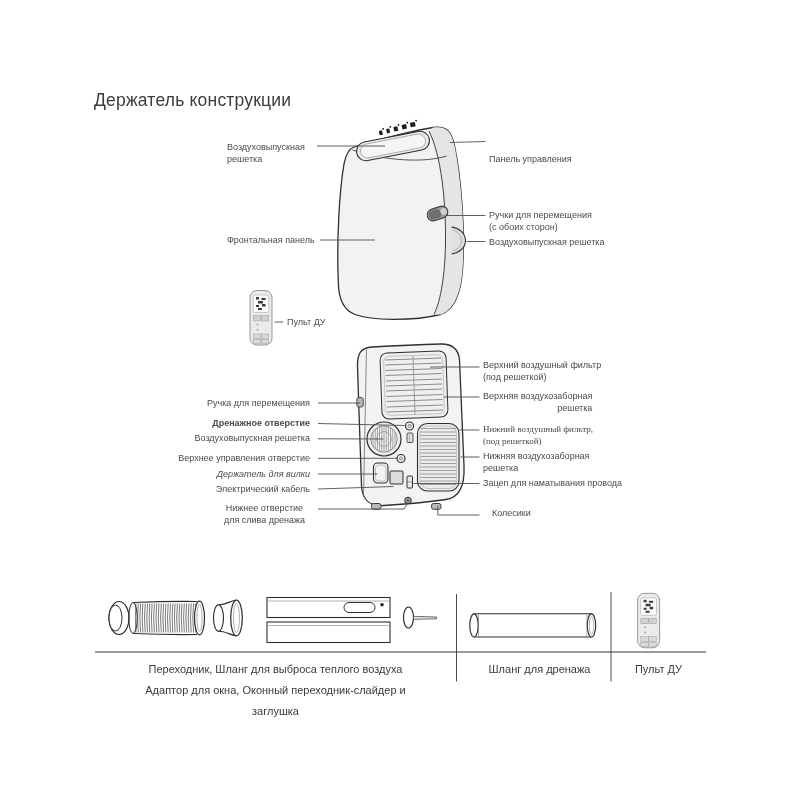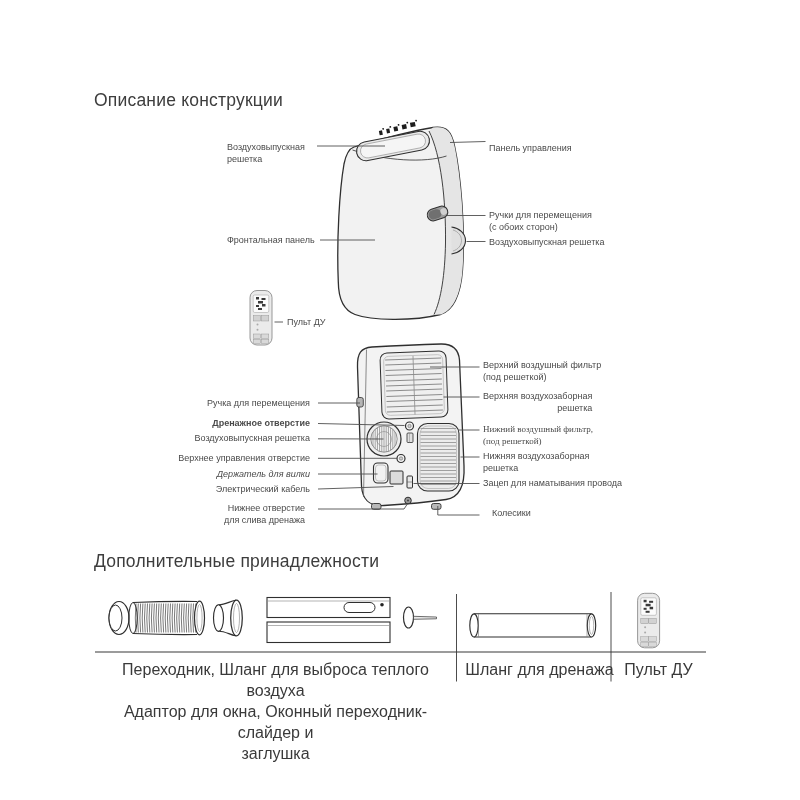--- a/index.html
+++ b/index.html
@@ -1,22 +1,22 @@
 <!DOCTYPE html>
 <html><head>
 <meta charset="utf-8">
 <style>
   html,body{margin:0;padding:0;background:#ffffff;}
   .page{position:relative;width:800px;height:800px;background:#ffffff;overflow:hidden;
         font-family:"Liberation Sans","DejaVu Sans",sans-serif;}
   .art{position:absolute;left:0;top:0;width:800px;height:800px;}
   .sec-title{position:absolute;font-size:17.5px;color:#3d3d3d;letter-spacing:.2px;white-space:pre;}
   .lbl{position:absolute;font-size:9px;line-height:12px;color:#4a4a4a;white-space:pre-line;}
-  .lbl.r{text-align:right;}
-  .cap{position:absolute;font-size:16px;line-height:21px;color:#3a3a3a;text-align:center;white-space:pre-line;}
+  .lbl.r{text-align:center;}
+  .cap{position:absolute;font-size:11px;line-height:21px;color:#3a3a3a;text-align:center;white-space:pre-line;}
 </style>
 </head>
 <body>
 
 <div class="page">
 
   <svg class="art" viewBox="0 0 800 800" xmlns="http://www.w3.org/2000/svg">
 
     <g>
       <path d="M354,147 C378,140 414,130.5 433,127.5 C447,125.5 451.5,132 454.5,146
@@ -222,27 +222,27 @@
       </g>
 
       <g stroke="#383838">
         <line x1="95" y1="652" x2="706" y2="652" stroke-width="1.1"></line>
         <line x1="456.5" y1="594" x2="456.5" y2="681.5" stroke-width="0.9"></line>
         <line x1="611" y1="592" x2="611" y2="681.5" stroke-width="0.9"></line>
       </g>
     </g>
   </svg>
 
-  <div class="sec-title" style="left:94px;top:90px;">Описание конструкции</div>
+  <div class="sec-title" style="left:94px;top:90px;">Держатель конструкции</div>
 
   <div class="lbl" style="left:227px;top:141px;">Воздуховыпускная
 решетка</div>
   <div class="lbl" style="left:227px;top:234px;">Фронтальная панель</div>
   <div class="lbl" style="left:287px;top:316px;">Пульт ДУ</div>
-  <div class="lbl" style="left:489px;top:142px;">Панель управления</div>
+  <div class="lbl" style="left:489px;top:153px;">Панель управления</div>
   <div class="lbl" style="left:489px;top:209px;">Ручки для перемещения
 (с обоих сторон)</div>
   <div class="lbl" style="left:489px;top:236px;">Воздуховыпускная решетка</div>
 
   <div class="lbl r" style="right:490px;top:397px;">Ручка для перемещения</div>
   <div class="lbl r" style="right:490px;top:417px;font-weight:bold;">Дренажное отверстие</div>
   <div class="lbl r" style="right:490px;top:432px;">Воздуховыпускная решетка</div>
   <div class="lbl r" style="right:490px;top:452px;">Верхнее управления отверстие</div>
   <div class="lbl r" style="right:490px;top:468px;font-style:italic;">Держатель для вилки</div>
   <div class="lbl r" style="right:490px;top:483px;">Электрический кабель</div>
@@ -253,20 +253,19 @@
 (под решеткой)</div>
   <div class="lbl" style="left:483px;top:390px;text-align:right;">Верхняя воздухозаборная
 решетка</div>
   <div class="lbl" style="left:483px;top:423px;font-family:Liberation Serif, serif;">Нижний воздушный фильтр,
 (под решеткой)</div>
   <div class="lbl" style="left:483px;top:450px;">Нижняя воздухозаборная
 решетка</div>
   <div class="lbl" style="left:483px;top:477px;">Зацеп для наматывания провода</div>
   <div class="lbl" style="left:483px;top:507px;padding-left:9px;">Колесики</div>
 
-  <div class="sec-title" style="left:94px;top:551px;">Дополнительные принадлежности</div>
 
   <div class="cap" style="left:95px;top:659px;width:361px;">Переходник, Шланг для выброса теплого воздуха
 Адаптор для окна, Оконный переходник-слайдер и
 заглушка</div>
   <div class="cap" style="left:456px;top:659px;width:167px;">Шланг для дренажа</div>
   <div class="cap" style="left:611px;top:659px;width:95px;">Пульт ДУ</div>
 </div>
 
 </body></html>

